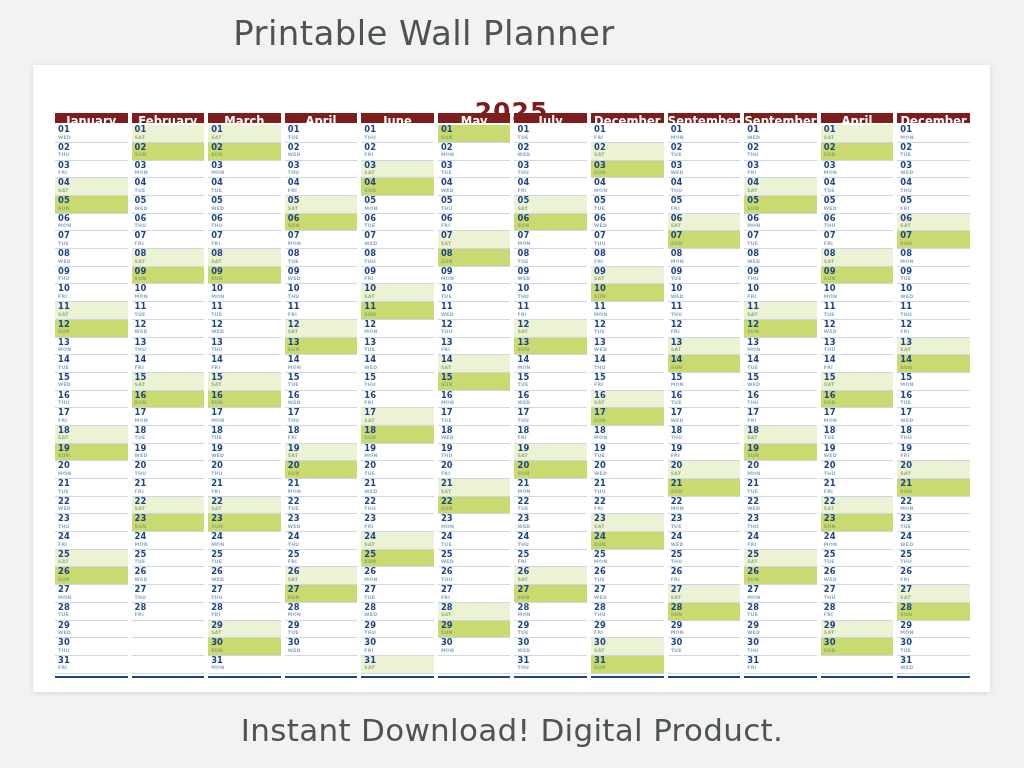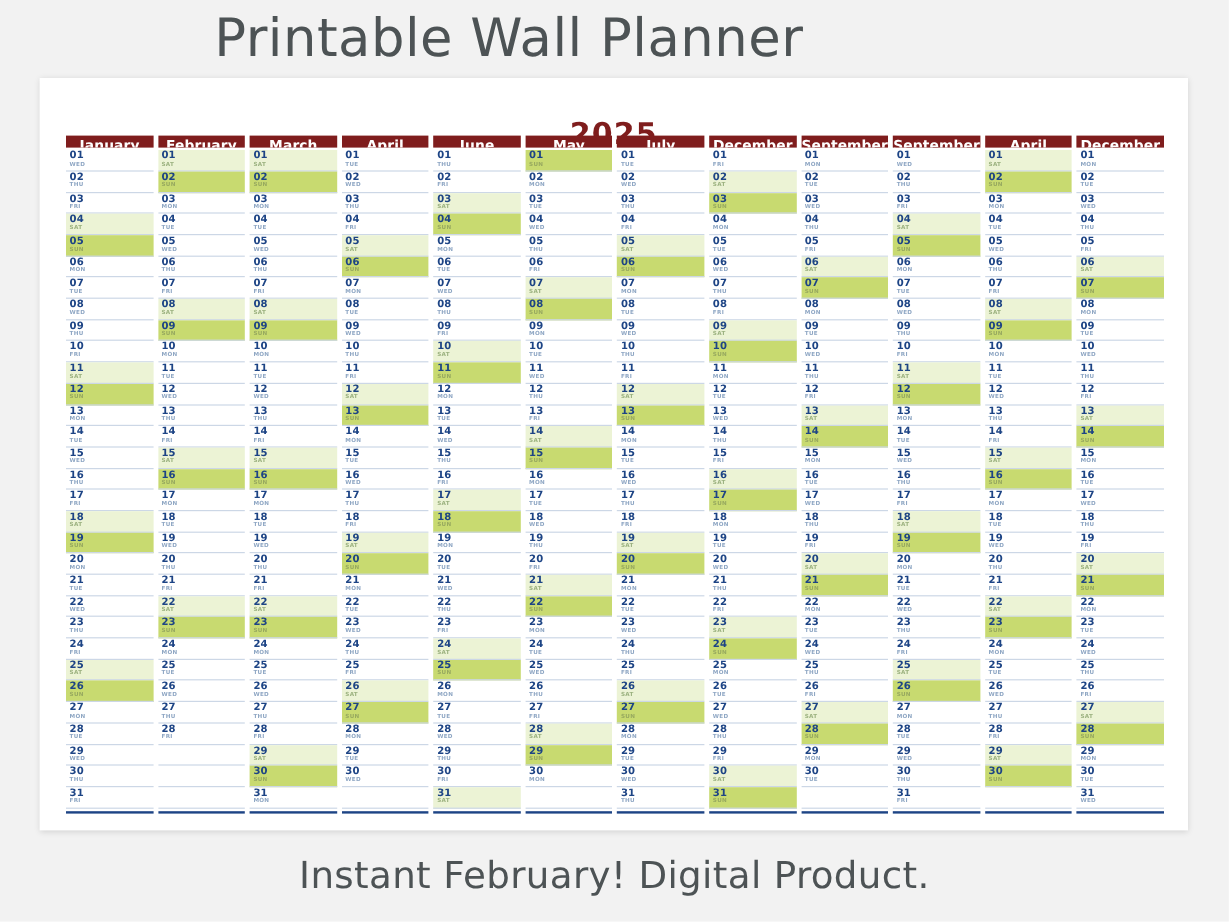--- a/index.html
+++ b/index.html
@@ -21,21 +21,21 @@
   
   .top-heading {
     position: absolute;
     top: 0; left: 0;
     width: 848px;
     height: 65px;
     display: flex;
     align-items: center;
     justify-content: center;
     color: #4d5355;
-    font-size: 44px;
+    font-size: 34px;
     font-weight: 400;
     letter-spacing: 0.4px;
     font-family: "DejaVu Sans", sans-serif;
   }
 
   
   .bottom-caption {
     position: absolute;
     bottom: 0; left: 0;
     width: 1024px;
@@ -1701,15 +1701,15 @@
               <span class="day-num">31</span>
               <span class="day-dow">WED</span>
             </div>
           </div>
           <div class="month-footer"></div>
         </div>
       </div>
 
   </div>
 
-  <div class="bottom-caption">Instant February!  Digital Product.</div>
+  <div class="bottom-caption">Instant Download!  Digital Product.</div>
 
 </div>
 
 </body></html>

